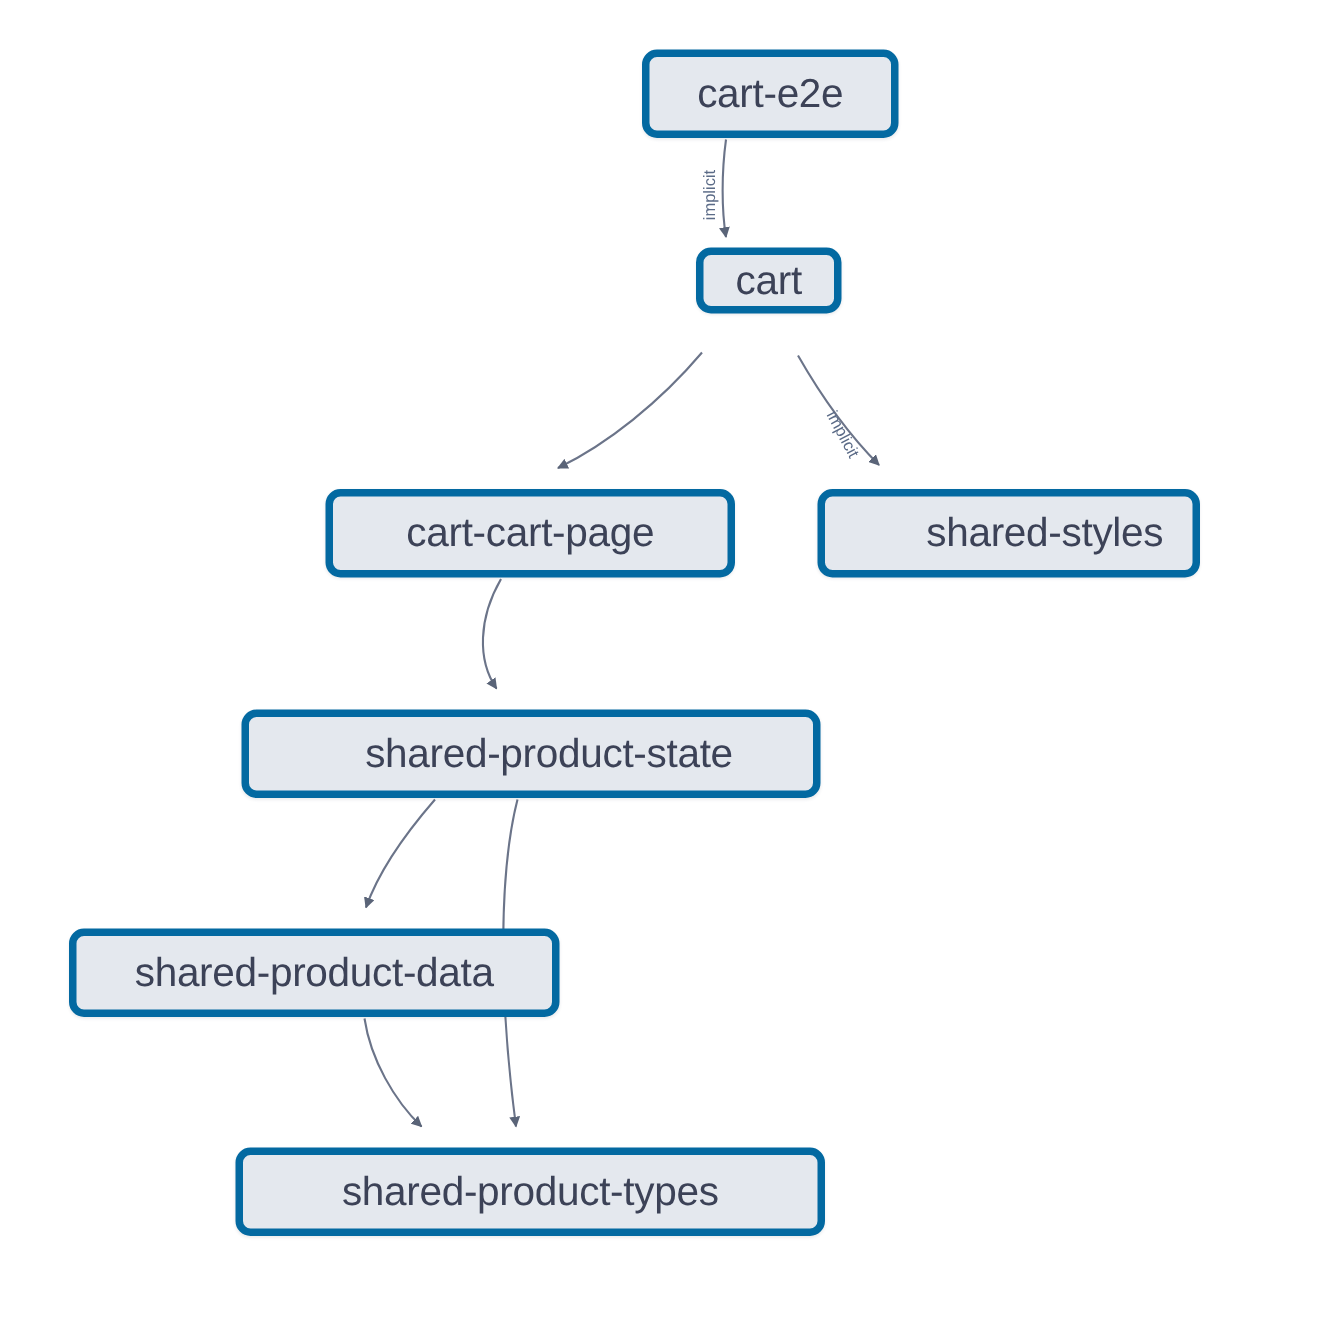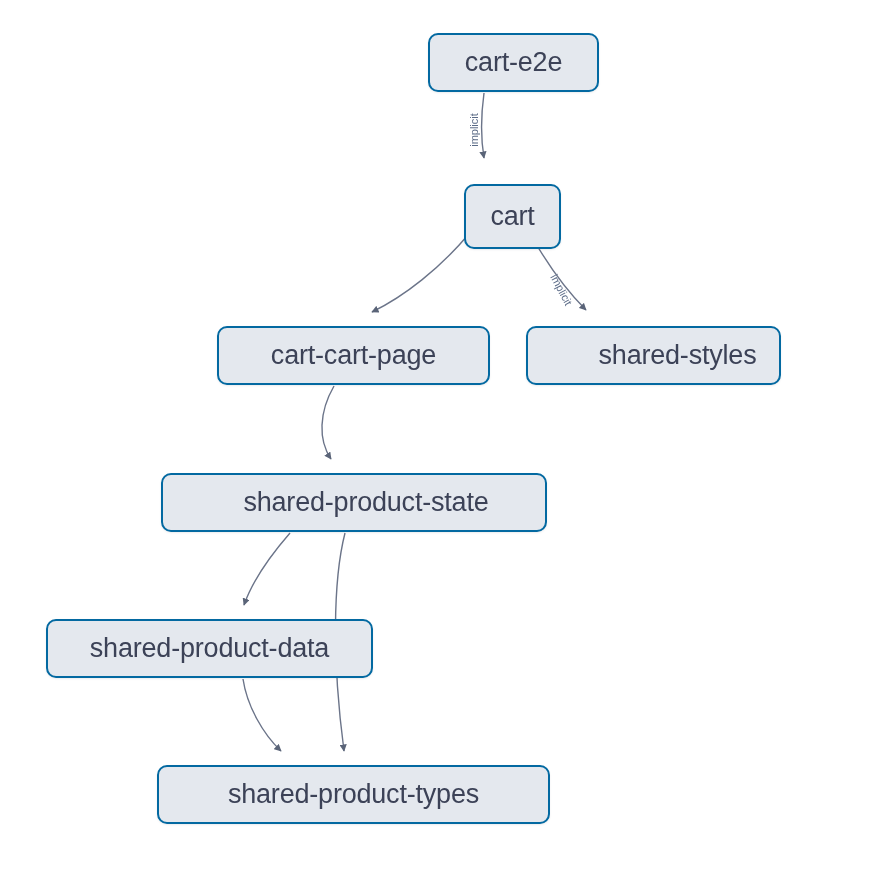--- a/index.html
+++ b/index.html
@@ -26,21 +26,21 @@
     z-index: 1;
   }
   .node {
     position: absolute;
     z-index: 2;
     box-sizing: border-box;
     display: flex;
     align-items: center;
     justify-content: center;
     background: #e4e8ee;
-    border: 2px solid #0369a1;
+    border: 5px solid #0369a1;
     border-radius: 10px;
     box-shadow: 0 1px 2px rgba(60, 66, 87, 0.10);
     color: #3c4257;
     font-size: 27px;
     line-height: 1;
     letter-spacing: -0.2px;
     white-space: nowrap;
   }
   .node-label {
     pointer-events: none;
@@ -80,29 +80,29 @@
 
     <path d="M 345 533 C 333 580, 332 660, 344 751" fill="none" stroke="#6b7489" stroke-width="1.4" marker-end="url(#arrow)"></path>
 
     <path d="M 243 679 C 247 706, 263 734, 281 751" fill="none" stroke="#6b7489" stroke-width="1.4" marker-end="url(#arrow)"></path>
   </svg>
 
   <div class="node" style="left:428px; top:33px; width:171px; height:59px;">
     <span class="node-label">cart-e2e</span>
   </div>
 
-  <div class="node" style="left:464px; top:184px; width:97px; height:65px;">
+  <div class="node" style="left:464px; top:165px; width:97px; height:44px;">
     <span class="node-label">cart</span>
   </div>
 
   <div class="node" style="left:217px; top:326px; width:273px; height:59px;">
     <span class="node-label">cart-cart-page</span>
   </div>
 
-  <div class="node" style="left:526px; top:326px; width:255px; height:59px;padding-left:48px;">
+  <div class="node" style="left:545px; top:326px; width:255px; height:59px;padding-left:48px;">
     <span class="node-label">shared-styles</span>
   </div>
 
   <div class="node" style="left:161px; top:473px; width:386px; height:59px;padding-left:24px;">
     <span class="node-label">shared-product-state</span>
   </div>
 
   <div class="node" style="left:46px; top:619px; width:327px; height:59px;">
     <span class="node-label">shared-product-data</span>
   </div>

